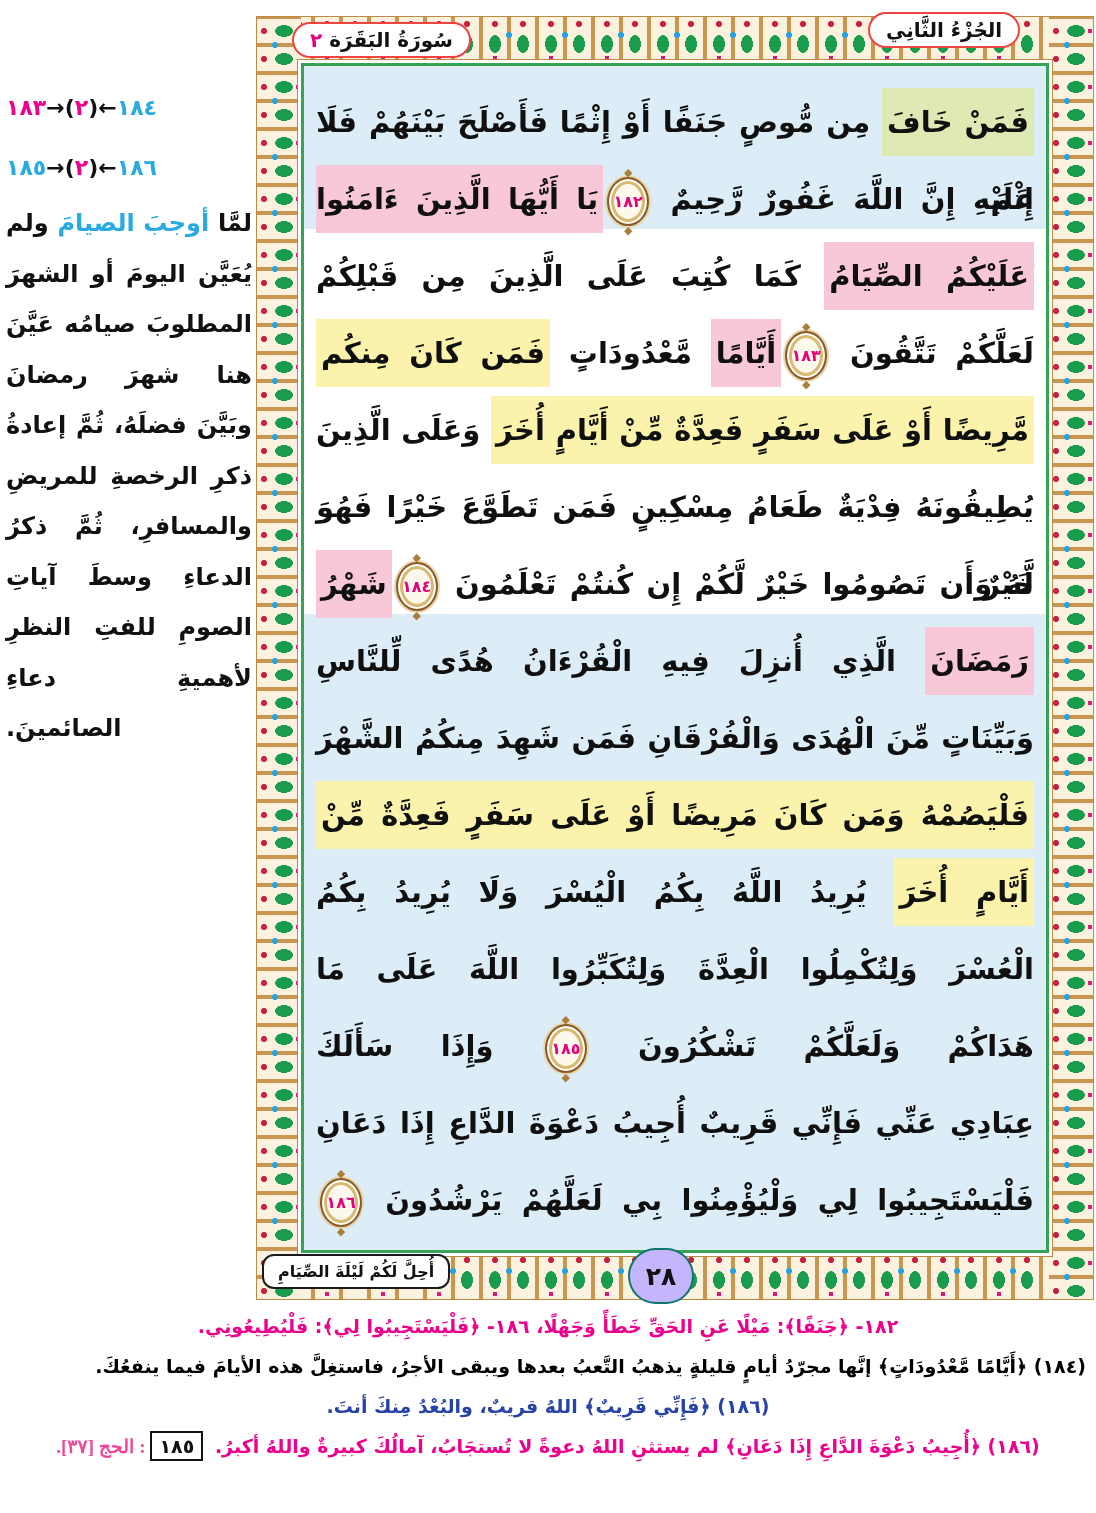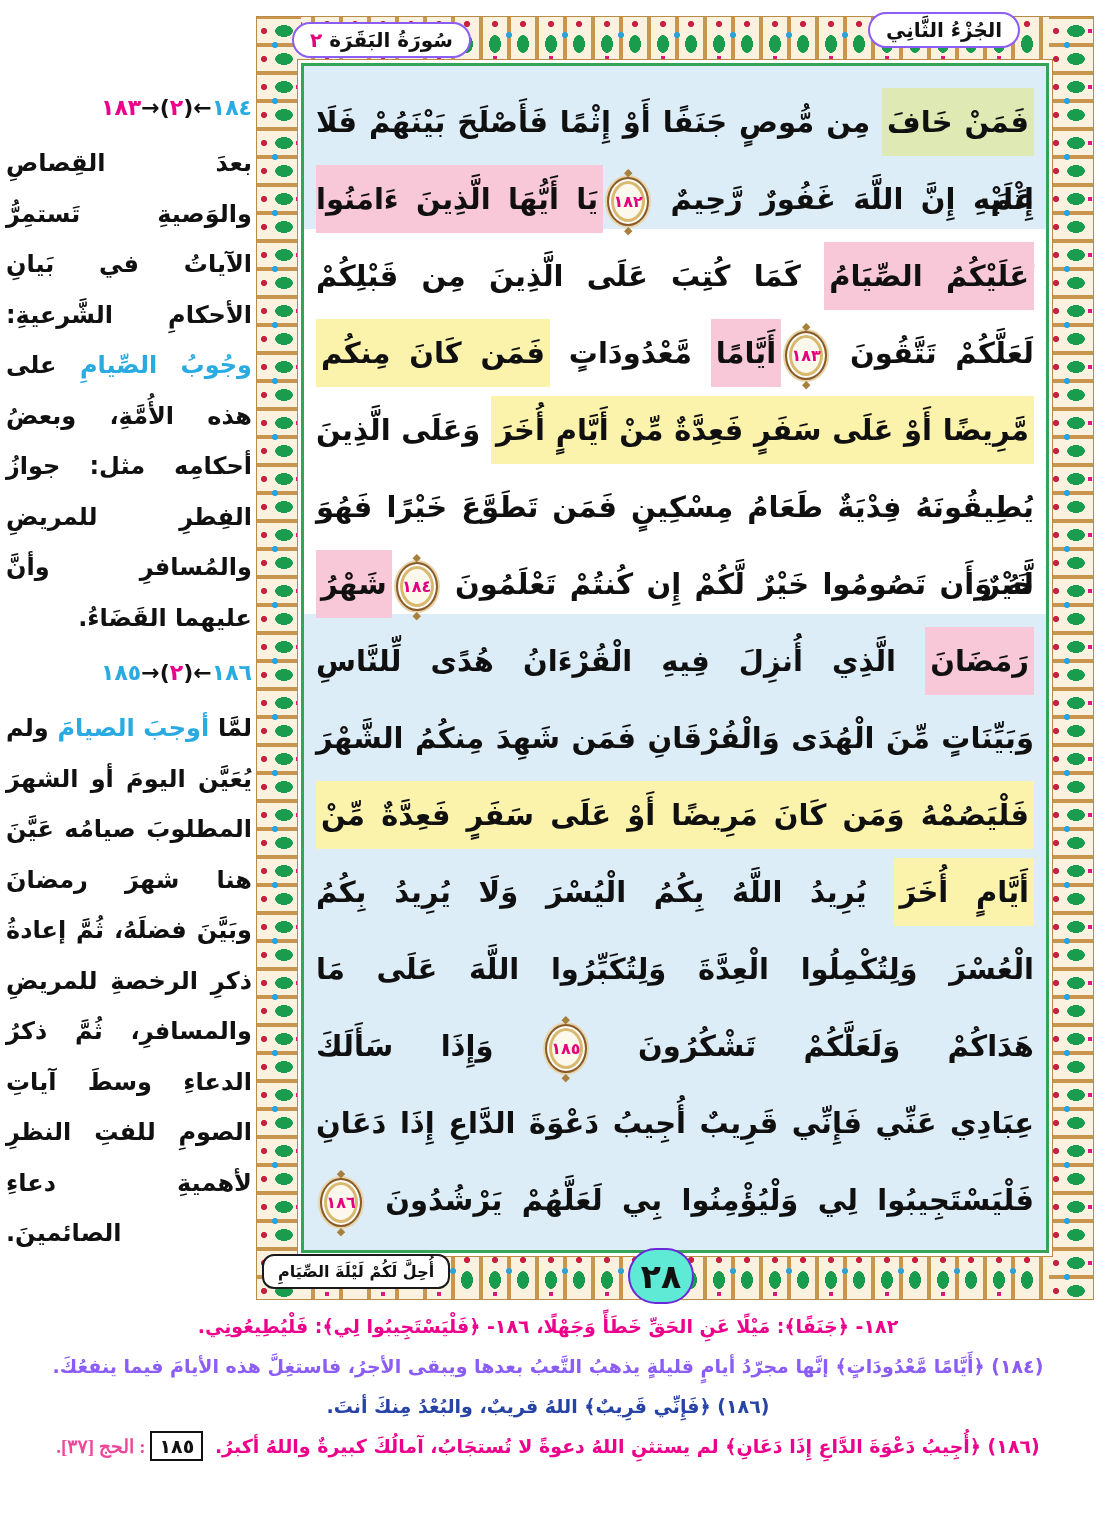--- a/index.html
+++ b/index.html
@@ -45,57 +45,56 @@
     vertical-align:middle; width:42px; height:49px; border-radius:50%;
     background:#fdf8ec; border:2px solid #8a5a28;
     box-shadow:inset 0 0 0 2px #fff, inset 0 0 0 5px #d9b96f, 0 0 0 2px #e7d6ad;
     margin:0 4px; line-height:normal; }
   .ayah::before, .ayah::after { content:"◆"; position:absolute; left:50%; transform:translateX(-50%);
     color:#a97f3c; font-size:11px; line-height:11px; }
   .ayah::before { top:-12px; } .ayah::after { bottom:-12px; }
   .anum { color:#e5007d; font-size:16px; font-weight:700; }
 
   
-  .cartouche { position:absolute; background:#fff; border:2px solid #8b5cf6; border-radius:20px;
+  .cartouche { position:absolute; background:#fff; border:2px solid #ef4444; border-radius:20px;
     padding:4px 16px; font-size:20px; font-weight:700; color:#111; white-space:nowrap; z-index:5; }
   .cartouche .m { color:#e5007d; }
   .surah-cart { left:292px; top:22px; }
   .juz-cart { left:868px; top:12px; }
 
   
   .catchword { position:absolute; left:262px; top:1254px; min-width:168px; background:#fff;
     border:2px solid #1a1a1a; border-radius:12px; padding:6px 14px; font-size:16px; font-weight:700;
     color:#111; text-align:center; z-index:5; }
-  .pagenum { position:absolute; left:628px; top:1248px; width:66px; height:56px; background:#5eead4;
-    border:2px solid #6d28d9; border-radius:50% / 60%; display:flex; align-items:center; justify-content:center;
-    font-size:33px; font-weight:700; color:#111; z-index:5; }
+  .pagenum { position:absolute; left:628px; top:1248px; width:66px; height:56px; background:#c4b5fd;
+    border:2px solid #0f766e; border-radius:50% / 60%; display:flex; align-items:center; justify-content:center;
+    font-size:25px; font-weight:700; color:#111; z-index:5; }
 
   
   .sidebar { position:absolute; left:6px; top:88px; width:246px; direction:rtl; color:#111; }
-  .vnav { direction:ltr; text-align:right; font-size:22px; font-weight:700; line-height:40px; letter-spacing:1px; }
+  .vnav { direction:ltr; text-align:left; font-size:22px; font-weight:700; line-height:40px; letter-spacing:1px; }
   .commentary { text-align:justify; font-size:24px; font-weight:700; line-height:50.5px; }
   .commentary.last-left { text-align-last:left; }
   .sidebar .gap { height:10px; }
 
   
   .footnotes { position:absolute; left:10px; top:1306px; width:1076px; direction:rtl; text-align:center; }
   .fn { font-size:19px; font-weight:700; line-height:40px; }
   .fnbox { display:inline-block; color:#111; background:#fff; border:2px solid #111; padding:0 7px;
     margin:0 5px; line-height:26px; }
   .fnblack { color:#ec4899;font-family:Liberation Serif, serif; }
 </style>
 </head>
 <body>
 
 <div class="page">
 
   <div class="sidebar">
     <div class="vnav" id="nav1"><span style="color: rgb(41, 171, 226);">١٨٤</span><span style="color: rgb(17, 17, 17);">←</span><span style="color: rgb(17, 17, 17);">(</span><span style="color: rgb(236, 0, 140);">٢</span><span style="color: rgb(17, 17, 17);">)</span><span style="color: rgb(17, 17, 17);">→</span><span style="color: rgb(236, 0, 140);">١٨٣</span></div>
     <div class="gap"></div>
-    <div class="commentary" id="para1"><span>بعدَ القِصاصِ والوَصيةِ تَستمِرُّ الآياتُ في بَيانِ الأحكامِ الشَّرعيةِ: </span><span style="color: rgb(41, 171, 226);">وجُوبُ الصِّيامِ</span><span> على هذه الأُمَّةِ، وبعضُ أحكامِه مثل: جوازُ الفِطرِ للمريضِ والمُسافرِ وأنَّ عليهما القَضَاءُ.</span></div>
     <div class="gap"></div>
     <div class="vnav" id="nav2"><span style="color: rgb(41, 171, 226);">١٨٦</span><span style="color: rgb(17, 17, 17);">←</span><span style="color: rgb(17, 17, 17);">(</span><span style="color: rgb(236, 0, 140);">٢</span><span style="color: rgb(17, 17, 17);">)</span><span style="color: rgb(17, 17, 17);">→</span><span style="color: rgb(41, 171, 226);">١٨٥</span></div>
     <div class="gap"></div>
     <div class="commentary last-left" id="para2"><span>لمَّا </span><span style="color: rgb(41, 171, 226);">أوجبَ الصيامَ</span><span> ولم يُعَيَّن اليومَ أو الشهرَ المطلوبَ صيامُه عَيَّنَ هنا شهرَ رمضانَ وبَيَّنَ فضلَهُ، ثُمَّ إعادةُ ذكرِ الرخصةِ للمريضِ والمسافرِ، ثُمَّ ذكرُ الدعاءِ وسطَ آياتِ الصومِ للفتِ النظرِ لأهميةِ دعاءِ الصائمينَ.</span></div>
   </div>
 
   <div class="frame">
     <div class="bs h top"></div>
     <div class="bs h bottom"></div>
     <div class="bs v left"></div>
@@ -135,18 +134,18 @@
   </div>
   <div class="cartouche juz-cart">
     <span>الجُزْءُ الثَّانِي</span>
   </div>
 
   <div class="catchword">أُحِلَّ لَكُمْ لَيْلَةَ الصِّيَامِ</div>
   <div class="pagenum">٢٨</div>
 
   <div class="footnotes" id="footnotes">
       <div class="fn" style="color: rgb(236, 0, 140);"><span>١٨٢- ﴿جَنَفًا﴾: مَيْلًا عَنِ الحَقِّ خَطَأً وَجَهْلًا، ١٨٦- ﴿فَلْيَسْتَجِيبُوا لِي﴾: فَلْيُطِيعُونِي.</span></div>
-      <div class="fn" style="color: #8b5cf6;"><span>(١٨٤) ﴿أَيَّامًا مَّعْدُودَاتٍ﴾ إنَّها مجرّدُ أيامٍ قليلةٍ يذهبُ التَّعبُ بعدها ويبقى الأجرُ، فاستغِلَّ هذه الأيامَ فيما ينفعُكَ.</span></div>
+      <div class="fn" style="color: #000000; text-align: right;"><span>(١٨٤) ﴿أَيَّامًا مَّعْدُودَاتٍ﴾ إنَّها مجرّدُ أيامٍ قليلةٍ يذهبُ التَّعبُ بعدها ويبقى الأجرُ، فاستغِلَّ هذه الأيامَ فيما ينفعُكَ.</span></div>
       <div class="fn" style="color: rgb(39, 67, 166);"><span>(١٨٦) ﴿فَإِنِّي قَرِيبٌ﴾ اللهُ قريبٌ، والبُعْدُ مِنكَ أنتَ.</span></div>
       <div class="fn" style="color: rgb(236, 0, 140);"><span>(١٨٦) ﴿أُجِيبُ دَعْوَةَ الدَّاعِ إِذَا دَعَانِ﴾ لم يستثنِ اللهُ دعوةً لا تُستجَابُ، آمالُكَ كبيرةٌ واللهُ أكبرُ. </span><span class="fnbox">١٨٥</span><span class="fnblack">: الحج [٣٧].</span></div>
     </div>
 
 </div>
 
 </body></html>

